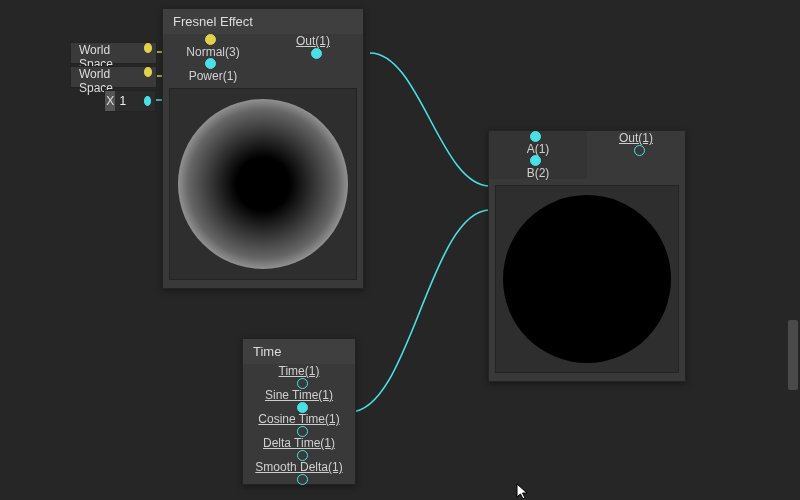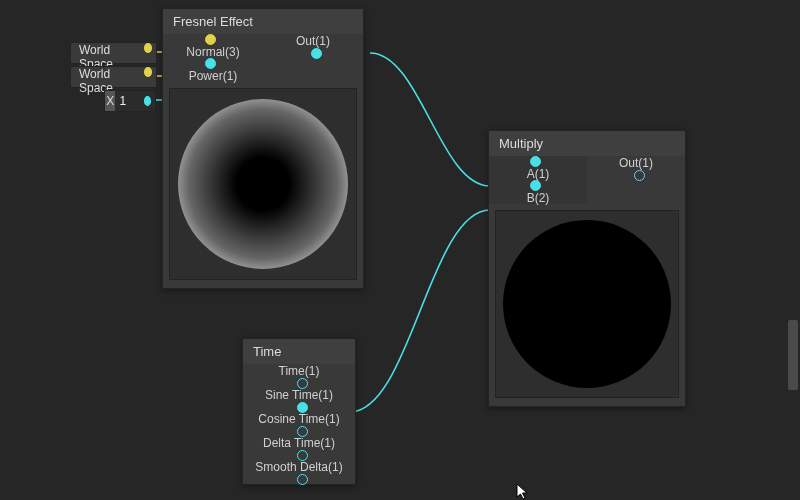--- a/index.html
+++ b/index.html
@@ -7,21 +7,21 @@
   svg.wires{position:absolute;left:0;top:0;pointer-events:none;}
   .node{position:absolute;background:#393939;border:1px solid #232323;box-shadow:0 2px 6px rgba(0,0,0,.4);}
   .node-header{background:#3f3f3f;padding:5px 10px;color:#dcdcdc;font-size:13px;}
   .port-row{display:flex;align-items:center;height:24px;flex-direction:column;}
   .port-label{padding:0 8px;color:#d0d0d0;white-space:nowrap;}
   .port-dot{width:9px;height:9px;border-radius:50%;border:1.5px solid #49e0e6;background:transparent;flex:0 0 auto;}
   .port-dot.filled{background:#49e0e6;}
   .port-dot.yellow{border-color:#e2d14a;}
   .node-inrow{justify-content:flex-start;}
   .node-inrow .port-dot{margin-left:-6px;}
-  .node-outrow{justify-content:flex-start;}
+  .node-outrow{justify-content:flex-start;text-decoration:underline;}
   .node-outrow .port-dot{margin-right:-6px;}
   .preview{margin:6px 6px 8px 6px;background:#2e2e2e;border:1px solid #232323;}
   .ext-input{position:absolute;display:flex;align-items:flex-start;background:#3a3a3a;border:1px solid #232323;height:20px;}
   .ext-input span{padding:0 8px;color:#ddd;}
   .ext-input .out-dot{width:8px;height:8px;border-radius:50%;border:1.5px solid #e2d14a;background:#e2d14a;margin:0 4px 0 6px;}
   .ext-num{display:flex;align-items:center;background:#2b2b2b;height:20px;}
   .ext-num .xlab{background:#555;color:#ddd;width:16px;text-align:center;line-height:20px;}
   .ext-num .val{width:28px;text-align:left;padding-left:4px;color:#eee;}
   .scrollbar-stub{position:absolute;right:2px;top:320px;width:10px;height:70px;background:#4a4a4a;border-radius:2px;}
   .cursor{position:absolute;left:516px;top:483px;pointer-events:none;}
@@ -96,21 +96,20 @@
       <div class="port-label">Delta Time(1)</div>
       <div class="port-dot"></div>
     </div>
     <div class="port-row node-outrow">
       <div class="port-label">Smooth Delta(1)</div>
       <div class="port-dot"></div>
     </div>
   </div>
 
   <div class="node" style="left:488px;top:130px;width:196px;">
-    <div class="node-header">Multiply</div>
     <div style="display:flex;">
       <div style="flex:1;background:#343434;">
         <div class="port-row node-inrow">
           <div class="port-dot filled"></div>
           <div class="port-label">A(1)</div>
         </div>
         <div class="port-row node-inrow">
           <div class="port-dot filled"></div>
           <div class="port-label">B(2)</div>
         </div>

